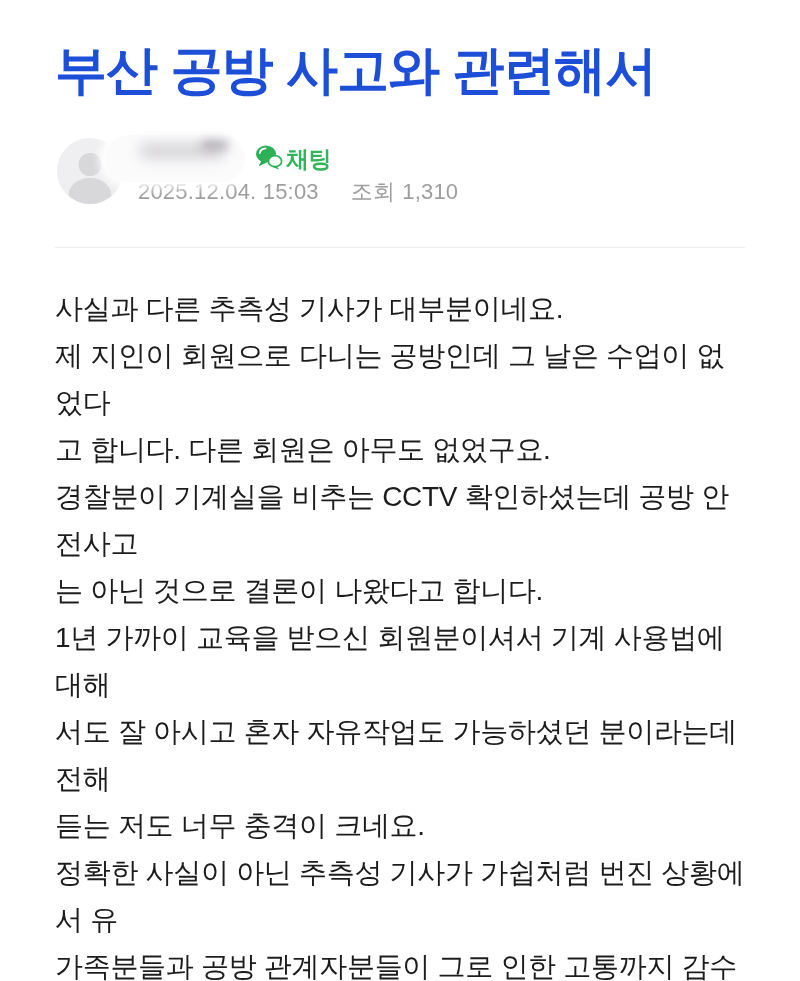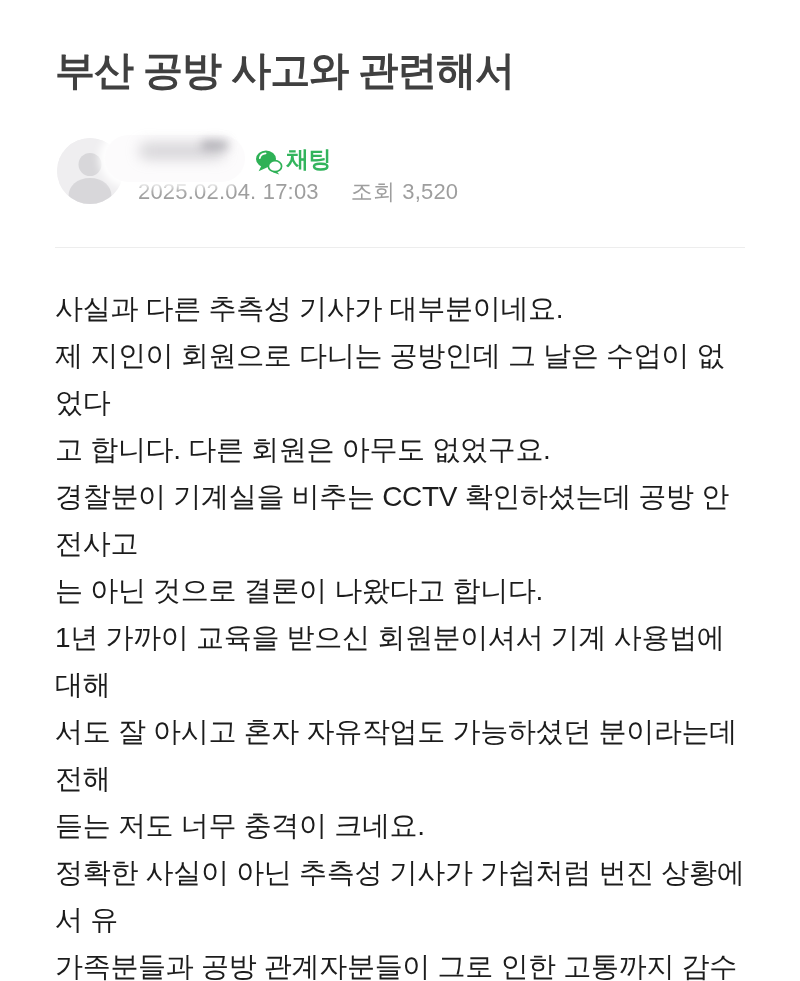--- a/index.html
+++ b/index.html
@@ -15,25 +15,25 @@
     position: relative;
   }
   .page {
     padding: 0 55px;
     box-sizing: border-box;
     width: 800px;
   }
   
   .post-title {
     margin: 46px 0 10px 0;
-    font-size: 40px;
+    font-size: 52px;
     line-height: 48px;
     font-weight: 700;
     letter-spacing: -1px;
-    color: #404040;
+    color: #1d4ed8;
   }
   
   .author-row {
     position: relative;
     margin-top: 44px;
     height: 66px;
   }
   .avatar {
     position: absolute;
     left: 2px;
@@ -72,21 +72,21 @@
     width: 28px; height: 10px;
     background: rgba(120,118,128,0.45);
     border-radius: 5px;
     filter: blur(5px);
   }
   .chat-badge {
     position: absolute;
     left: 200px;
     top: 6px;
     display: flex;
-    align-items: flex-end;
+    align-items: flex-start;
     gap: 3px;
     z-index: 3;
     cursor: pointer;
     background: none;
     border: none;
     padding: 0;
   }
   .chat-badge .chat-label {
     color: #32b45c;
     font-size: 23px;
@@ -151,21 +151,21 @@
         <ellipse cx="11" cy="10" rx="10" ry="8.6" fill="#2eb156"></ellipse>
         <path d="M6.5 16.5 L3.6 22.2 L12 18.4 Z" fill="#2eb156"></path>
         <path d="M4.8 9.2 A6.4 5.4 0 0 1 10.6 4.4" stroke="#ffffff" stroke-width="1.7" fill="none" stroke-linecap="round"></path>
         <ellipse cx="20" cy="17.2" rx="6.6" ry="5.5" fill="#ffffff" stroke="#2eb156" stroke-width="1.7"></ellipse>
         <path d="M21.5 22 L24.2 25.4 L17.8 23.2 Z" fill="#2eb156"></path>
       </svg>
       <span class="chat-label">채팅</span>
     </button>
 
     <div class="date-row">
-      <span>2025.02.04. 17:03</span><span class="views">조회</span><span class="views-count">3,520</span>
+      <span>2025.12.04. 15:03</span><span class="views">조회</span><span class="views-count">1,310</span>
     </div>
 
   </div>
 
   <hr class="divider">
 
   <div class="body-text">사실과 다른 추측성 기사가 대부분이네요.
 제 지인이 회원으로 다니는 공방인데 그 날은 수업이 없었다
 고 합니다. 다른 회원은 아무도 없었구요.
 경찰분이 기계실을 비추는 CCTV 확인하셨는데 공방 안전사고

